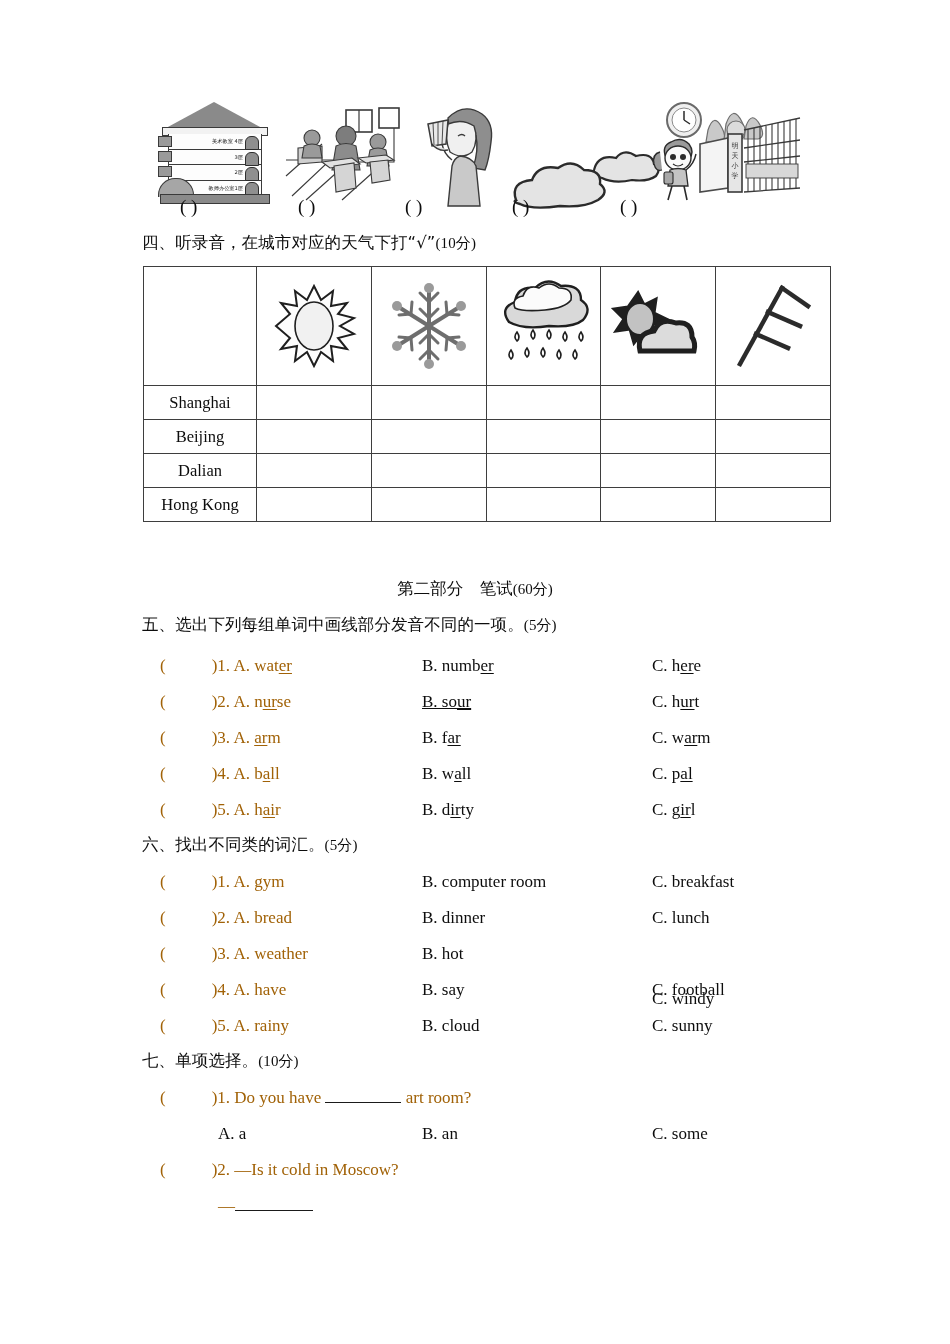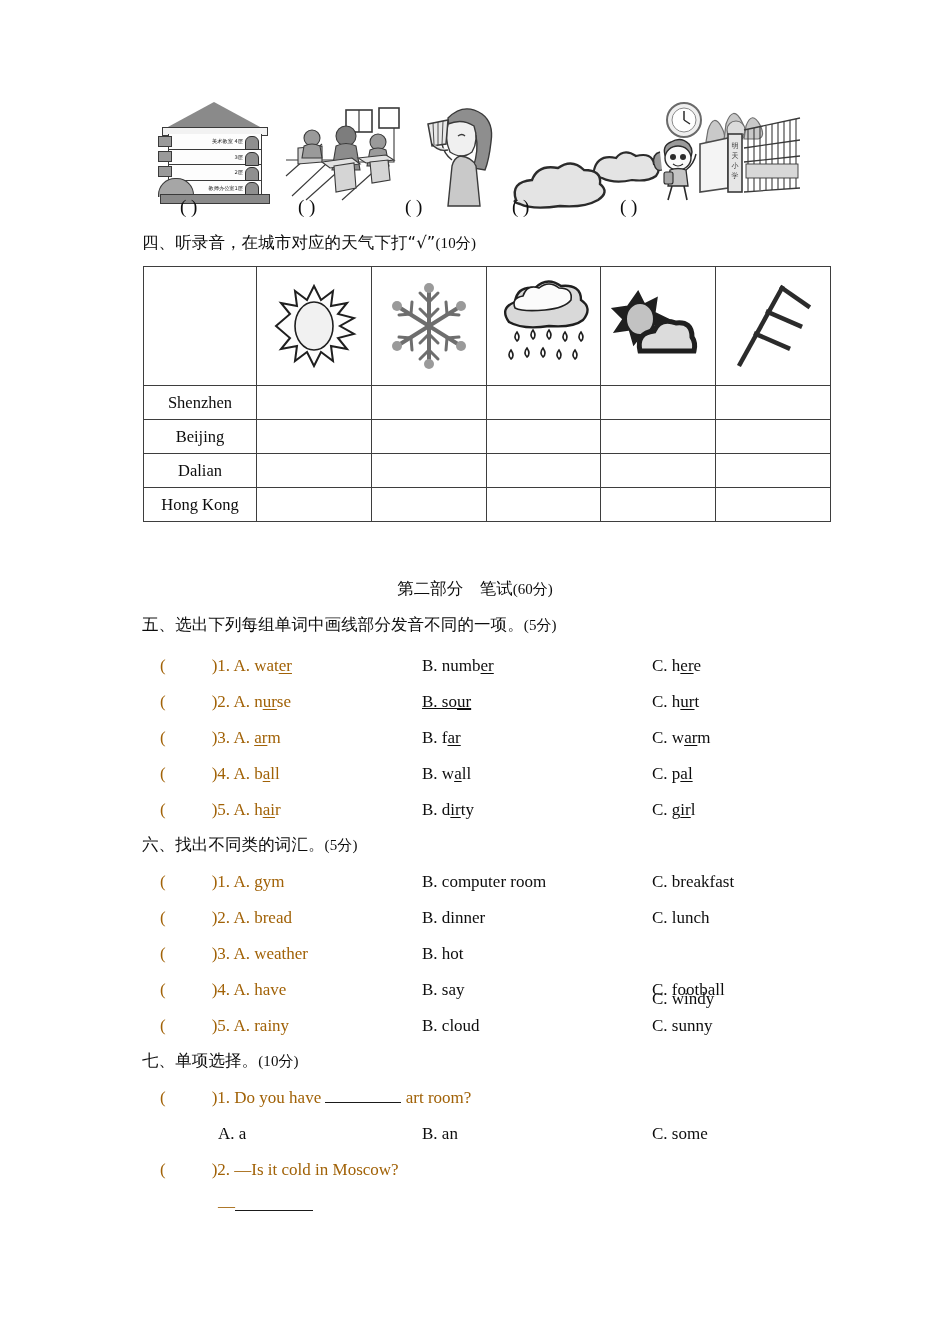--- a/index.html
+++ b/index.html
@@ -421,21 +421,21 @@
               <line x1="10" y1="84" x2="52" y2="8"></line>
               <line x1="52" y1="8" x2="78" y2="26"></line>
               <line x1="38" y1="32" x2="70" y2="46"></line>
               <line x1="26" y1="54" x2="58" y2="68"></line>
             </g>
           </svg>
         </div>
       </td>
     </tr>
     <tr>
-      <td class="citycol">Shenzhen</td>
+      <td class="citycol">Shanghai</td>
       <td></td>
       <td></td>
       <td></td>
       <td></td>
       <td></td>
     </tr>
     <tr>
       <td class="citycol">Beijing</td>
       <td></td>
       <td></td>

